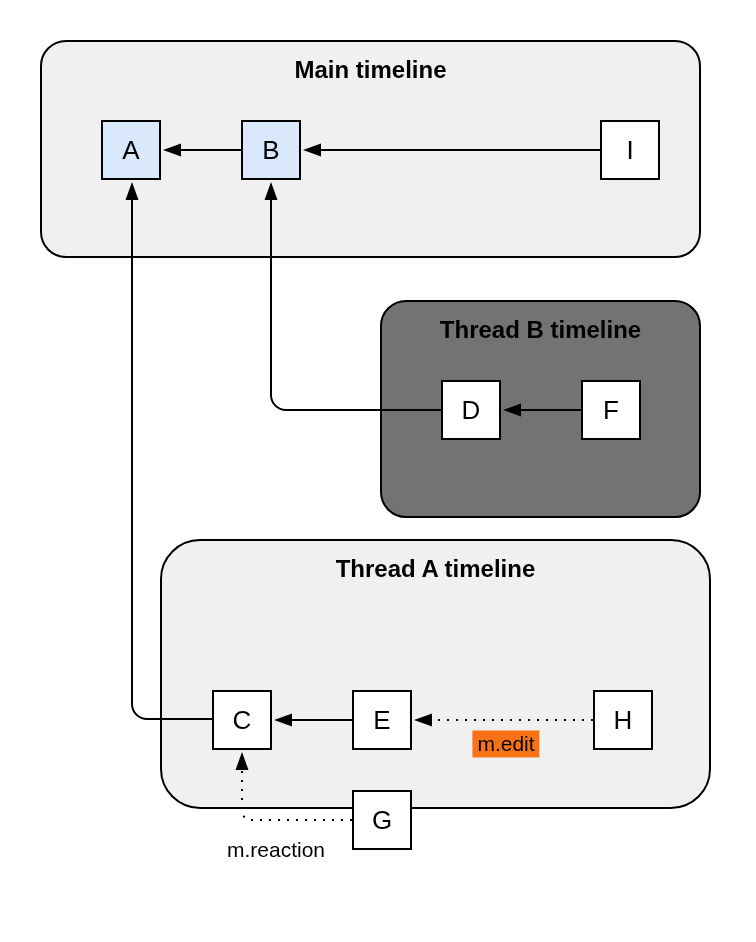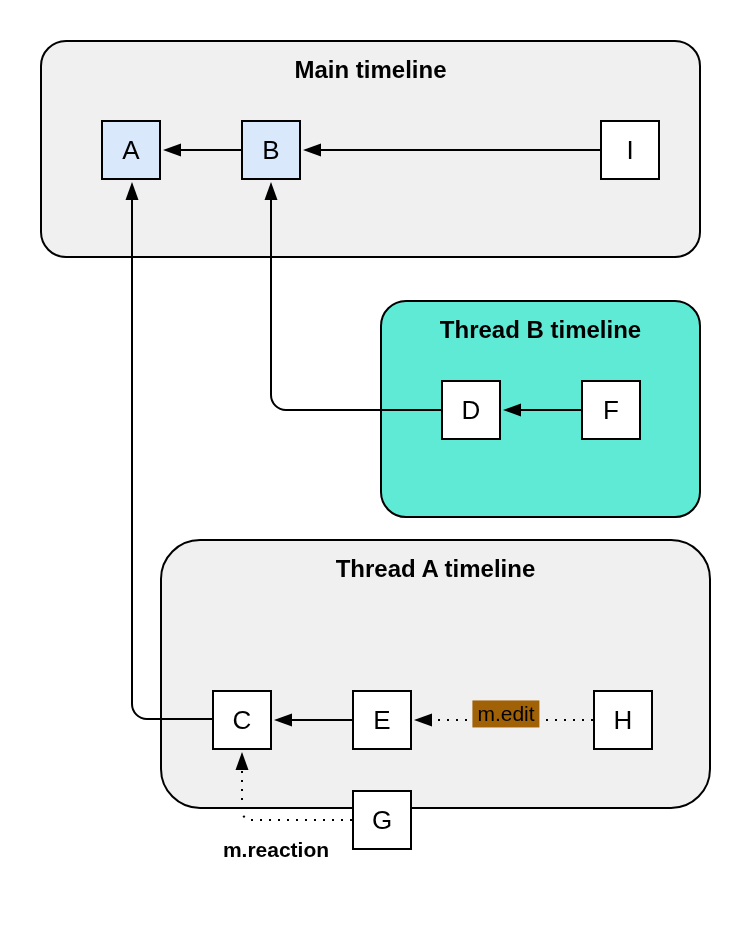--- a/index.html
+++ b/index.html
@@ -59,21 +59,21 @@
     line-height: 1.1;
   }
 </style>
 </head>
 <body>
 
 <div class="canvas" style="background: rgb(255, 255, 255);">
     <div class="container-box" style="left: 40px; top: 40px; width: 661px; height: 218px; border-radius: 26px; background: rgb(240, 240, 240); border-color: rgb(0, 0, 0);">
       <div class="container-title">Main timeline</div>
     </div>
-    <div class="container-box" style="left: 380px; top: 300px; width: 321px; height: 218px; border-radius: 26px; background: #5eead4; border-color: rgb(0, 0, 0);">
+    <div class="container-box" style="left: 380px; top: 300px; width: 321px; height: 218px; border-radius: 26px; background: #737373; border-color: rgb(0, 0, 0);">
       <div class="container-title">Thread B timeline</div>
     </div>
     <div class="container-box" style="left: 160px; top: 539px; width: 551px; height: 270px; border-radius: 40px; background: rgb(240, 240, 240); border-color: rgb(0, 0, 0);">
       <div class="container-title">Thread A timeline</div>
     </div>
     <svg class="edges-svg" width="756" height="942">
       <path d="M 241 150 L 181 150" fill="none" stroke="#000000" stroke-width="2"></path>
       <polygon points="163,150 181,143.5 181,156.5" fill="#000000"></polygon>
       <path d="M 600 150 L 321 150" fill="none" stroke="#000000" stroke-width="2"></path>
       <polygon points="303,150 321,143.5 321,156.5" fill="#000000"></polygon>
@@ -92,15 +92,15 @@
     </svg>
     <div class="node" style="left: 101px; top: 120px; width: 60px; height: 60px; background: rgb(218, 232, 252); border-color: rgb(0, 0, 0);">A</div>
     <div class="node" style="left: 241px; top: 120px; width: 60px; height: 60px; background: rgb(218, 232, 252); border-color: rgb(0, 0, 0);">B</div>
     <div class="node" style="left: 600px; top: 120px; width: 60px; height: 60px; background: rgb(255, 255, 255); border-color: rgb(0, 0, 0);">I</div>
     <div class="node" style="left: 441px; top: 380px; width: 60px; height: 60px; background: rgb(255, 255, 255); border-color: rgb(0, 0, 0);">D</div>
     <div class="node" style="left: 581px; top: 380px; width: 60px; height: 60px; background: rgb(255, 255, 255); border-color: rgb(0, 0, 0);">F</div>
     <div class="node" style="left: 212px; top: 690px; width: 60px; height: 60px; background: rgb(255, 255, 255); border-color: rgb(0, 0, 0);">C</div>
     <div class="node" style="left: 352px; top: 690px; width: 60px; height: 60px; background: rgb(255, 255, 255); border-color: rgb(0, 0, 0);">E</div>
     <div class="node" style="left: 593px; top: 690px; width: 60px; height: 60px; background: rgb(255, 255, 255); border-color: rgb(0, 0, 0);">H</div>
     <div class="node" style="left: 352px; top: 790px; width: 60px; height: 60px; background: rgb(255, 255, 255); border-color: rgb(0, 0, 0);">G</div>
-    <div class="edge-label" style="left: 506px; top: 714px; background: #a16207;">m.edit</div>
-    <div class="edge-label" style="left: 276px; top: 850px; background: rgb(255, 255, 255); font-weight: bold;">m.reaction</div>
+    <div class="edge-label" style="left: 506px; top: 744px; background: #f97316;">m.edit</div>
+    <div class="edge-label" style="left: 276px; top: 850px; background: rgb(255, 255, 255);">m.reaction</div>
   </div>
 
 </body></html>

